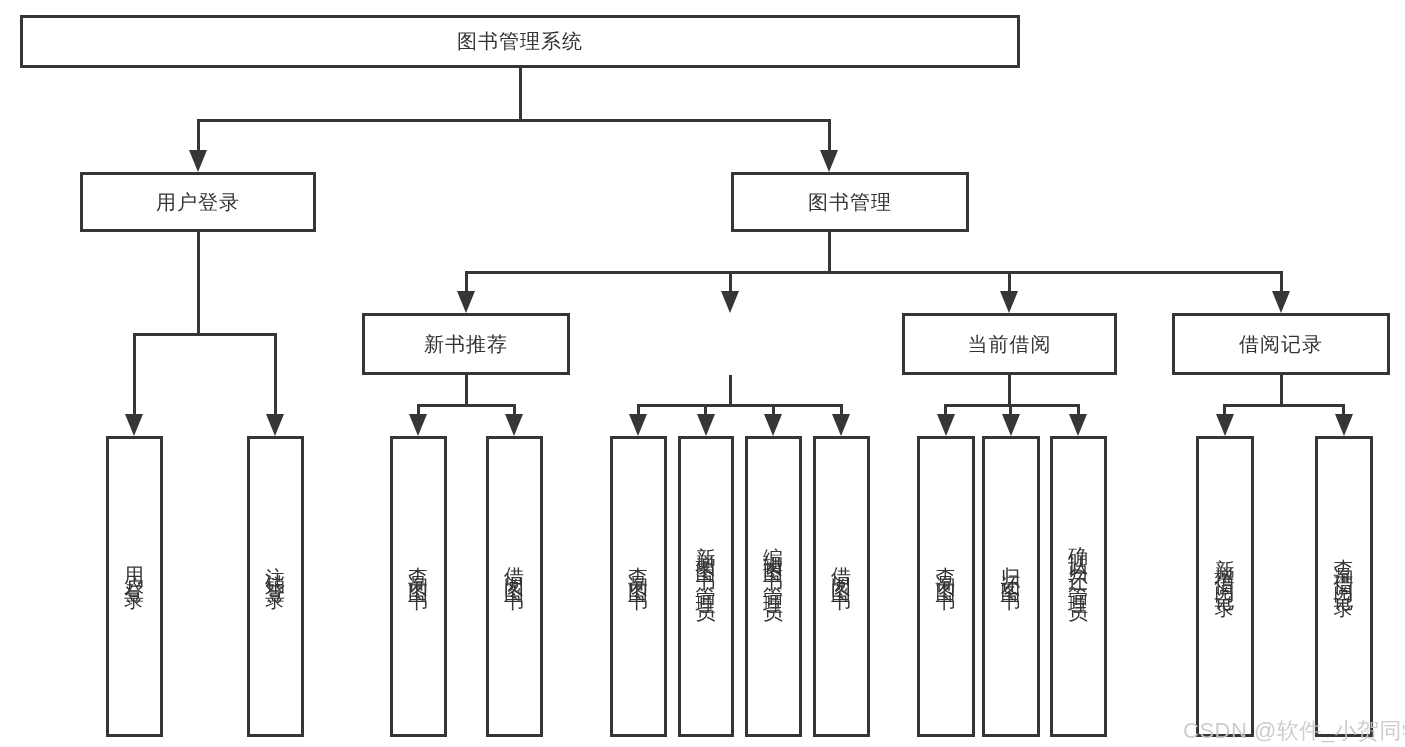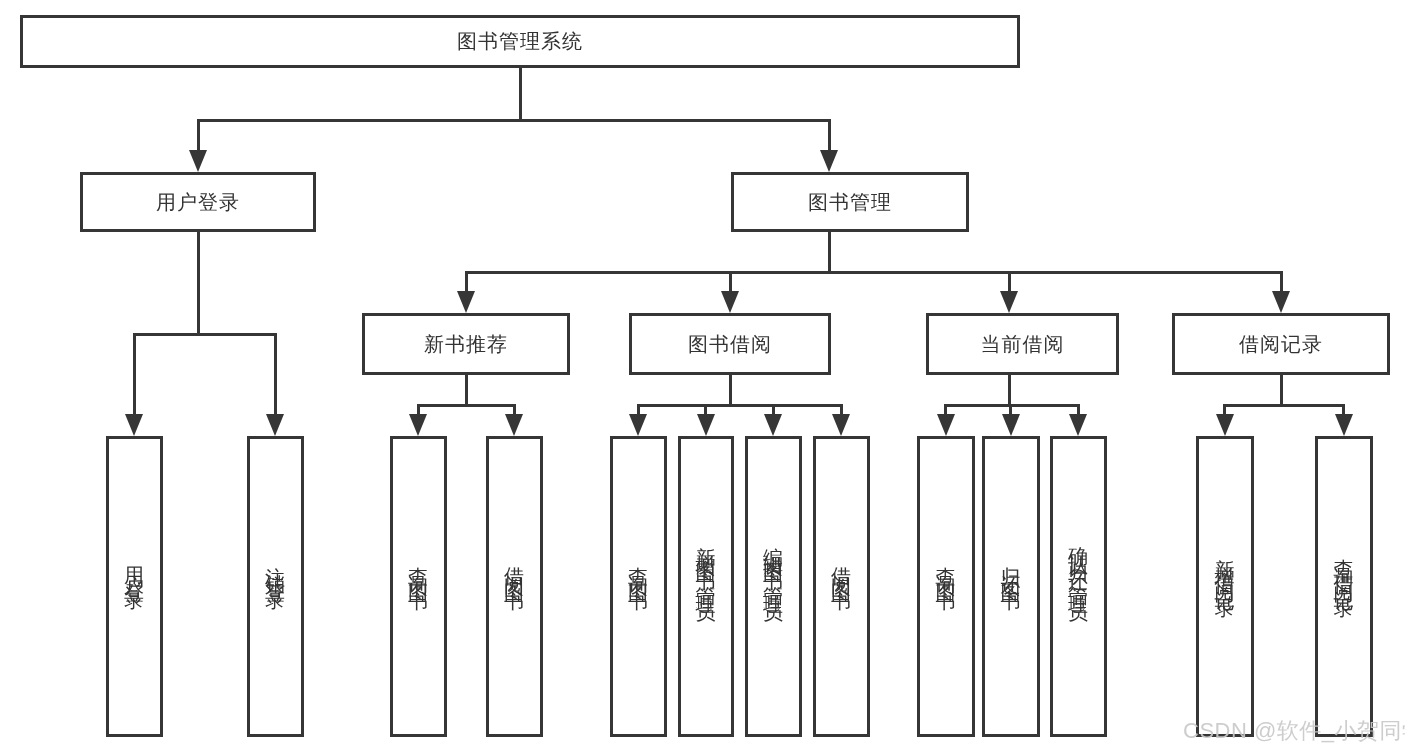--- a/index.html
+++ b/index.html
@@ -136,24 +136,21 @@
   <div class="node" style="left:80px; top:172px; width:236px; height:60px;">
     <span class="hlabel">用户登录</span>
   </div>
   <div class="node" style="left:710px; top:172px; width:238px; height:60px;margin-left:21px;">
     <span class="hlabel">图书管理</span>
   </div>
 
   <div class="node" style="left:362px; top:313px; width:208px; height:62px;align-items:center;">
     <span class="hlabel">新书推荐</span>
   </div>
-  <div class="node" style="left:629px; top:313px; width:202px; height:62px;">
-    <span class="hlabel">图书借阅</span>
-  </div>
-  <div class="node" style="left:902px; top:313px; width:193px; height:62px;margin-left:24px;">
+  <div class="node" style="left:902px; top:313px; width:215px; height:62px;">
     <span class="hlabel">当前借阅</span>
   </div>
   <div class="node" style="left:1172px; top:313px; width:218px; height:62px;">
     <span class="hlabel">借阅记录</span>
   </div>
 
   <div class="node leaf" style="left:106px; width:57px;">
     <span class="vtext">用户登录</span>
   </div>
   <div class="node leaf" style="left:247px; width:57px;">

